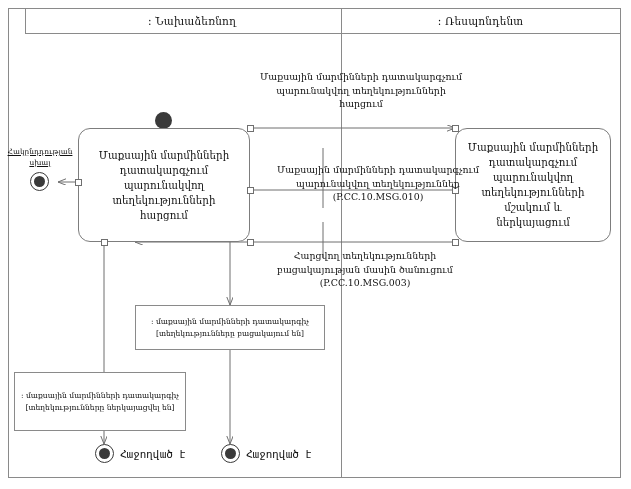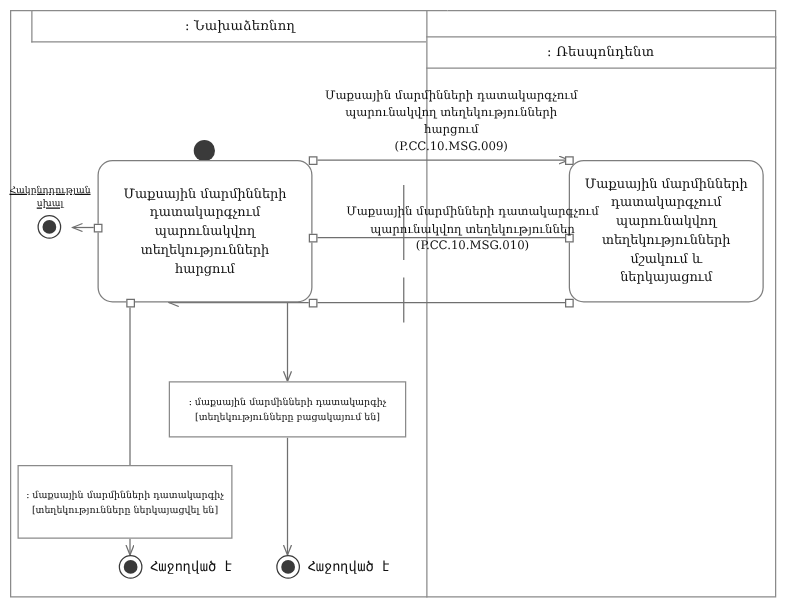--- a/index.html
+++ b/index.html
@@ -3,21 +3,21 @@
 <meta charset="utf-8">
 <style>
   html,body{margin:0;padding:0;background:#ffffff;}
   body{font-family:"DejaVu Serif","Liberation Serif",serif;color:#1a1a1a;}
   #canvas{position:relative;width:631px;height:489px;overflow:hidden;background:#fff;}
 
   
   .frame{position:absolute;left:8px;top:8px;width:613px;height:470px;border:1px solid #8a8a8a;box-sizing:border-box;background:#fff;}
   .lane-head{position:absolute;top:8px;height:26px;box-sizing:border-box;border:1px solid #8a8a8a;border-left:none;border-right:none;display:flex;align-items:center;justify-content:center;background:#fff;}
   .lane-head.left{left:25px;width:333px;border-left:1px solid #8a8a8a;}
-  .lane-head.right{left:341px;width:280px;border-right:1px solid #8a8a8a;margin-top:21px;}
+  .lane-head.right{left:341px;width:280px;border-right:1px solid #8a8a8a;}
   .lane-head span{font-size:10.5px;letter-spacing:.2px;color:#111;}
   .lane-divider{position:absolute;left:340.5px;top:8px;width:1px;height:470px;background:#8a8a8a;}
 
   
   .activity{position:absolute;box-sizing:border-box;border:1px solid #7d7d7d;border-radius:12px;background:#fff;
             display:flex;align-items:center;justify-content:center;text-align:center;padding:6px 10px;}
   .activity .txt{font-size:10.3px;line-height:15px;color:#111;}
 
   
   .note{position:absolute;box-sizing:border-box;border:1px solid #8a8a8a;background:#fff;
@@ -98,27 +98,29 @@
 
   <div class="activity" style="left:455px;top:128px;width:156px;height:114px;">
     <div class="txt">Մաքսային մարմինների դատակարգչում պարունակվող տեղեկությունների մշակում և ներկայացում</div>
   </div>
   <div class="pin" style="left:451.5px;top:124.5px;"></div>
   <div class="pin" style="left:451.5px;top:186.5px;"></div>
   <div class="pin" style="left:451.5px;top:238.5px;"></div>
 
   <div class="flow-label" style="left:255px;top:70px;width:212px;">
     <div>Մաքսային մարմինների դատակարգչում պարունակվող տեղեկությունների հարցում</div>
-    <div>(P.CC.10.MSG.009)</div>
   </div>
 
   <div class="flow-label" style="left:252px;top:163px;width:218px;margin-left:17px;">
     <div>Մաքսային մարմինների դատակարգչում պարունակվող տեղեկություններ (P.CC.10.MSG.010)</div>
   </div>
 
+  <div class="flow-label" style="left:255px;top:249px;width:220px;">
+    <div>Հարցվող տեղեկությունների բացակայության մասին ծանուցում (P.CC.10.MSG.003)</div>
+  </div>
 
   <div class="side-label" style="left:3px;top:147px;width:74px;text-decoration:underline;">
     <span>Հակընդդության սխալ</span>
   </div>
   <div class="end-node" style="left:30px;top:172px;">
       <i></i>
     </div>
 
   <div class="note" style="left:135px;top:305px;width:190px;height:45px;">
     <div class="txt">: մաքսային մարմինների դատակարգիչ [տեղեկությունները բացակայում են]</div>

